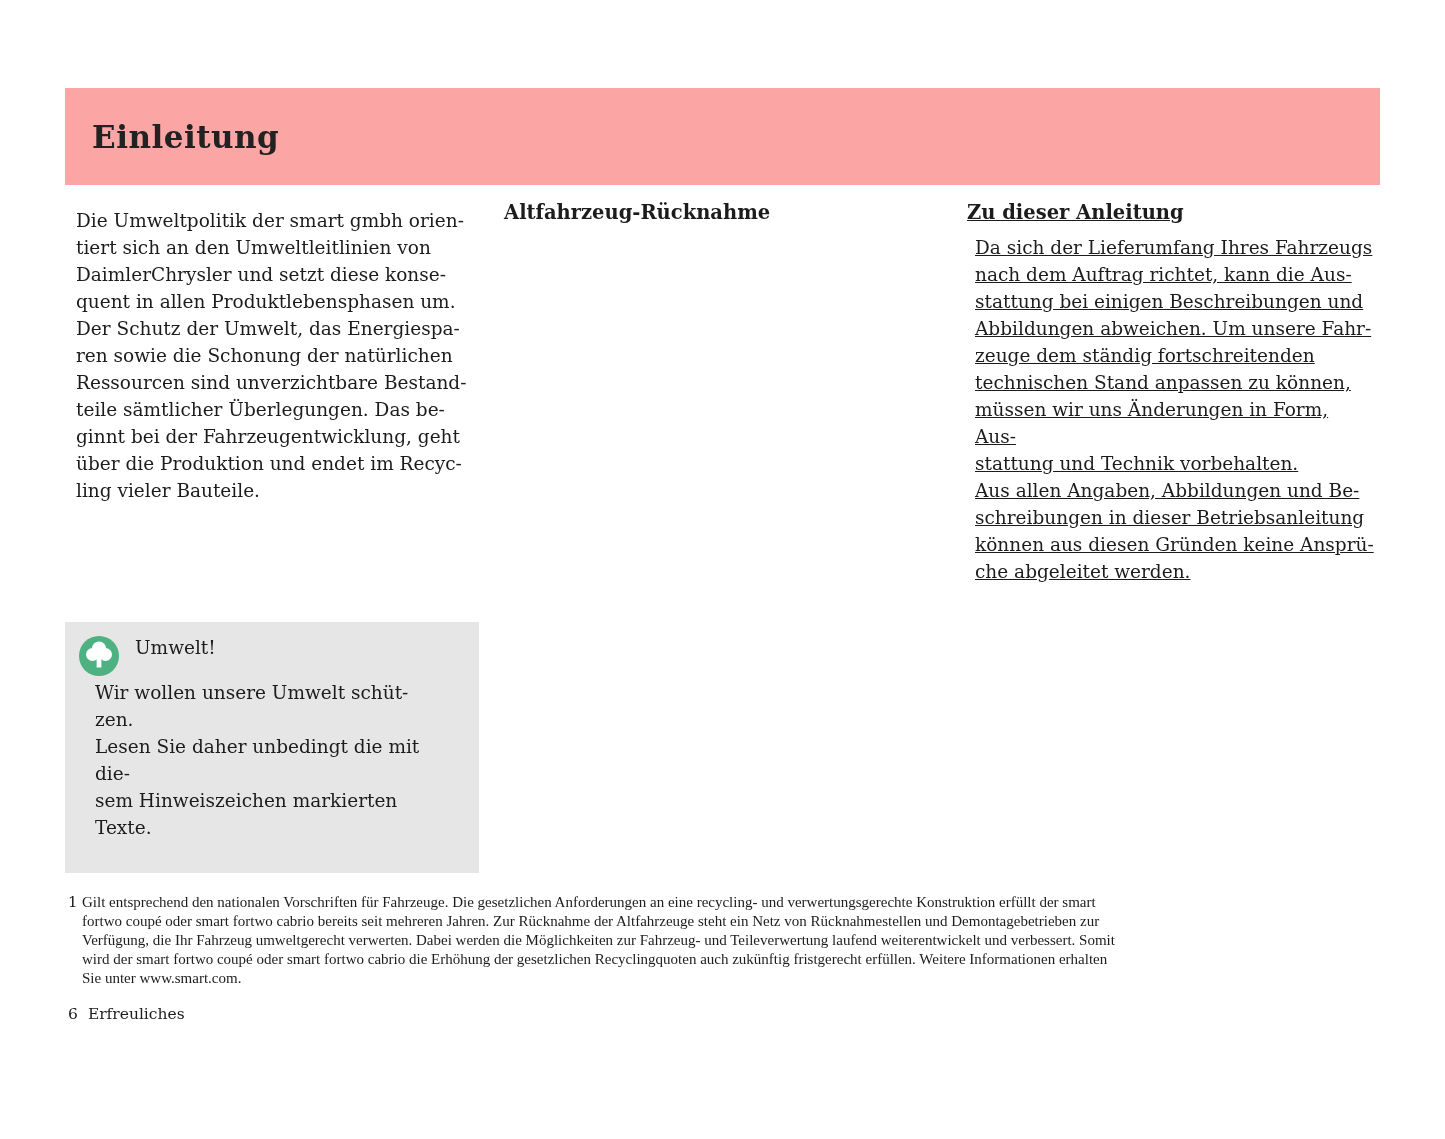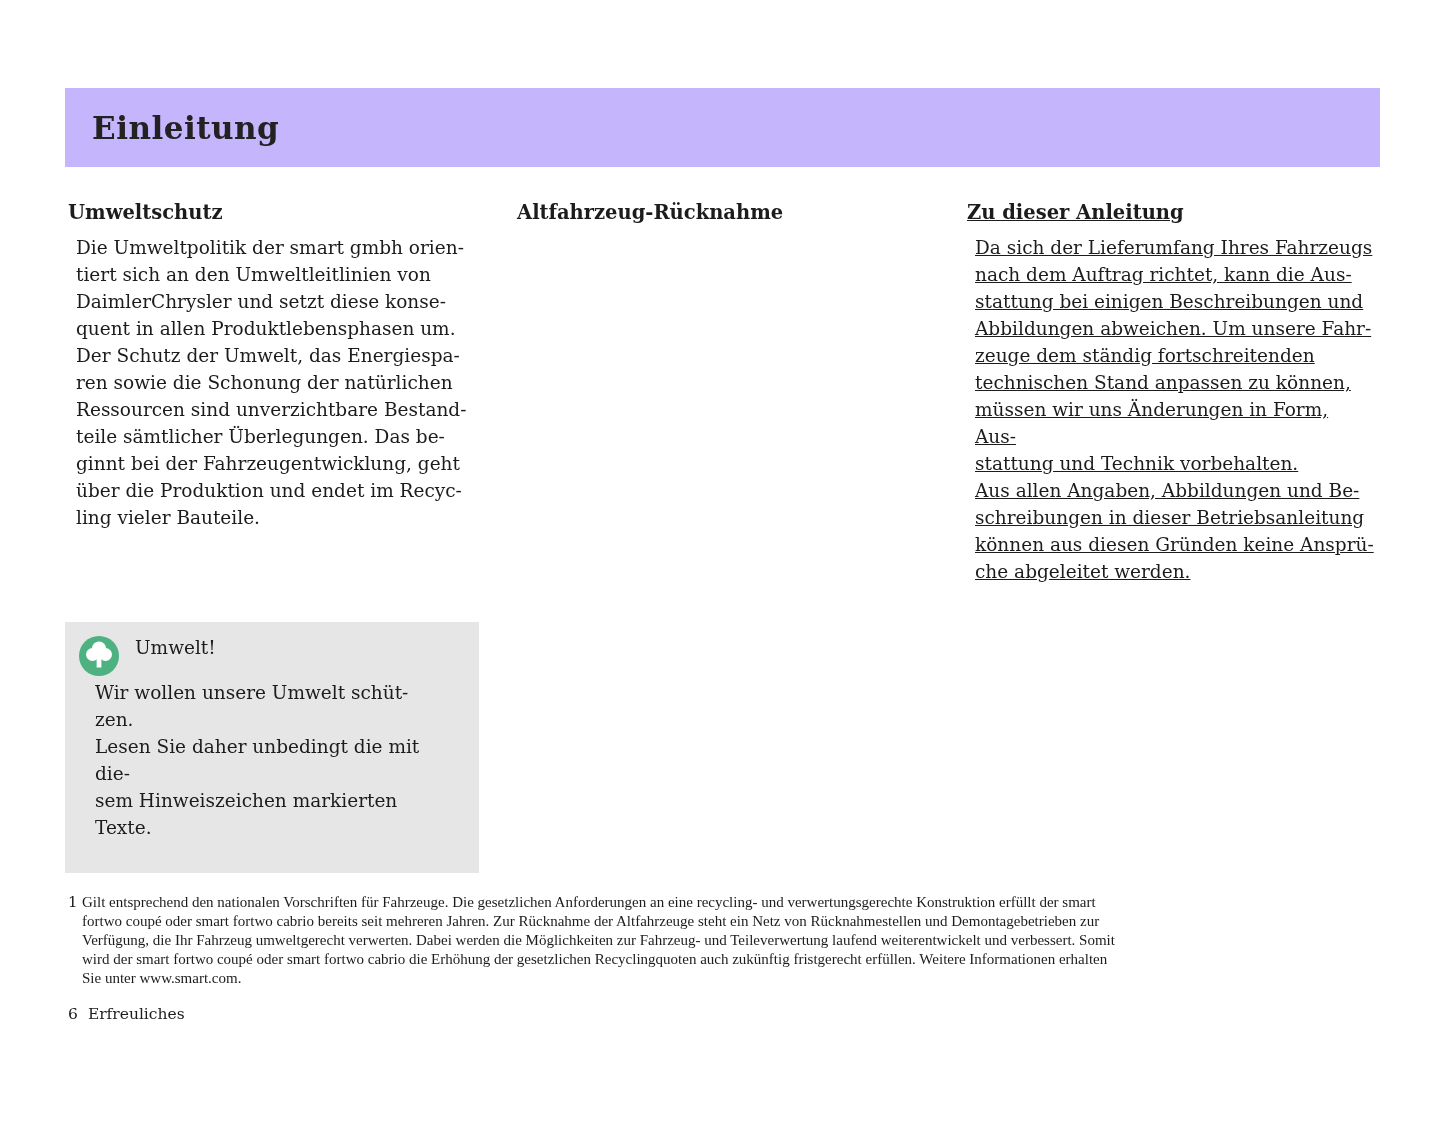--- a/index.html
+++ b/index.html
@@ -13,42 +13,42 @@
     color: #1c1c1c;
     overflow: hidden;
   }
 
   
   .banner {
     position: absolute;
     left: 65px;
     top: 88px;
     width: 1315px;
-    height: 79px;
-    background: #c4b5fd;
+    height: 97px;
+    background: #fca5a5;
     display: flex;
     align-items: center;
   }
   .banner .title {
     margin-left: 27px;
     font-size: 31px;
     font-weight: bold;
     letter-spacing: 0.5px;
     color: #222;
   }
 
   
   .col {
     position: absolute;
     top: 199px;
     font-size: 18.5px;
     line-height: 27px;
   }
   .col-1 { left: 68px;  width: 416px; }
-  .col-2 { left: 517px; width: 404px; }
+  .col-2 { left: 504px; width: 404px; }
   .col-3 { left: 967px; width: 415px; text-decoration: underline; }
   .col-heading {
     font-size: 19.5px;
     font-weight: bold;
     line-height: 27px;
     margin: 0;
   }
   .col-body {
     margin: 8px;
     white-space: pre-line;
@@ -106,21 +106,20 @@
   .page-footer .chapter { margin-left: 10px; }
 </style>
 </head>
 <body>
 
 <header class="banner">
   <div class="title">Einleitung</div>
 </header>
 
 <section class="col col-1">
-  <h2 class="col-heading">Umweltschutz</h2>
   <p class="col-body">Die Umweltpolitik der smart gmbh orien-
 tiert sich an den Umweltleitlinien von
 DaimlerChrysler und setzt diese konse-
 quent in allen Produktlebensphasen um.
 Der Schutz der Umwelt, das Energiespa-
 ren sowie die Schonung der natürlichen
 Ressourcen sind unverzichtbare Bestand-
 teile sämtlicher Überlegungen. Das be-
 ginnt bei der Fahrzeugentwicklung, geht
 über die Produktion und endet im Recyc-

